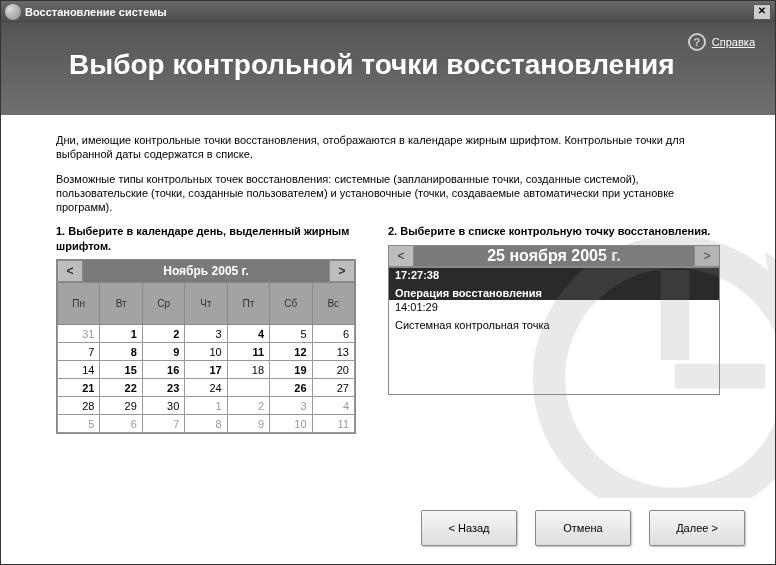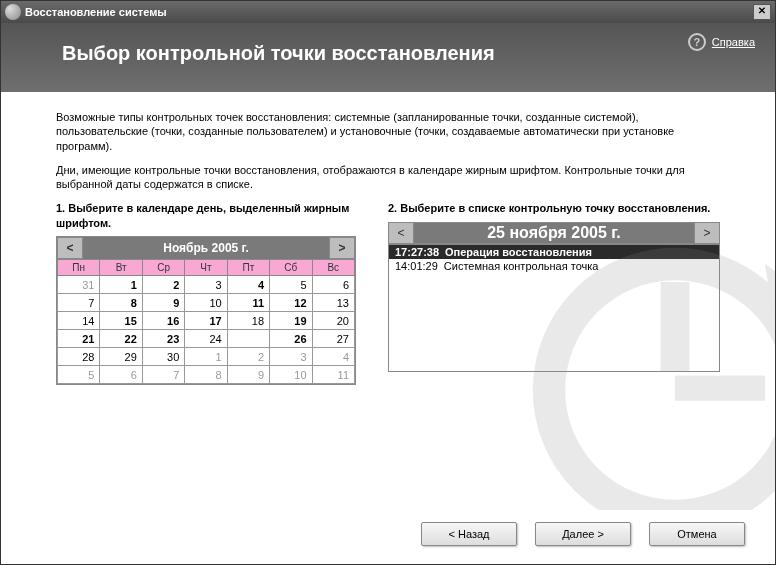--- a/index.html
+++ b/index.html
@@ -51,22 +51,22 @@
     font-weight: bold;
     cursor: pointer;
   }
   .header {
     background: linear-gradient(#555, #6f6f6f);
     color: #fff;
     padding: 18px 28px 26px 60px;
     position: relative;
   }
   .header h1 {
-    margin: 1px;
-    font-size: 20px;
+    margin: 8px;
+    font-size: 28px;
     font-weight: bold;
   }
   .help {
     position: absolute;
     right: 20px;
     top: 10px;
     display: flex;
     align-items: center;
     gap: 6px;
     color: #fff;
@@ -136,25 +136,25 @@
     justify-content: center;
     font-size: 12px;
     text-align: right;
   }
   table.cal-grid {
     border-collapse: collapse;
     width: 100%;
     table-layout: fixed;
   }
   table.cal-grid th {
-    background: #f9a8d4;
+    background: #a3a3a3;
     border: 1px solid #888;
     font-size: 10px;
     font-weight: normal;
-    padding: 2px 0;
+    padding: 15px 0;
     color: #333;
   }
   table.cal-grid td {
     border: 1px solid #999;
     text-align: right;
     padding: 2px 5px 2px 2px;
     height: 18px;
     font-size: 11px;
     background: #fff;
     cursor: pointer;
@@ -187,38 +187,39 @@
     height: 128px;
     background: #fff;
     overflow: auto;
   }
   .list-row {
     display: flex;
     padding: 1px 6px;
     font-size: 11px;
     cursor: pointer;
     gap: 6px;
+    flex-direction: column;
   }
   .list-row.sel {
     background: #2a2a2a;
     color: #fff;
     font-weight: bold;
   }
   .footer {
     padding: 12px 30px 18px 0;
     display: flex;
     justify-content: flex-end;
     gap: 18px;
     background: #fff;
     position: relative;
     z-index: 2;
   }
   .btn {
     min-width: 96px;
-    height: 24px;
+    height: 36px;
     background: linear-gradient(#f7f7f7, #ddd);
     border: 1px solid #888;
     border-radius: 2px;
     font-size: 11px;
     cursor: pointer;
     box-shadow: 1px 1px 2px rgba(0,0,0,0.25);
   }
 </style>
 </head>
 <body>
@@ -240,22 +241,22 @@
   </div>
 
   <div class="content">
     <svg class="bg-deco" viewBox="0 0 200 200">
       <circle cx="100" cy="100" r="70" fill="none" stroke="#888" stroke-width="18"></circle>
       <rect x="92" y="40" width="16" height="50" fill="#888"></rect>
       <rect x="100" y="92" width="50" height="14" fill="#888"></rect>
       <polygon points="150,30 195,60 160,95" fill="#888"></polygon>
     </svg>
 
+    <p>Дни, имеющие контрольные точки восстановления, отображаются в календаре жирным шрифтом. Контрольные точки для выбранной даты содержатся в списке.</p>
     <p>Возможные типы контрольных точек восстановления: системные (запланированные точки, созданные системой), пользовательские (точки, созданные пользователем) и установочные (точки, создаваемые автоматически при установке программ).</p>
-    <p>Дни, имеющие контрольные точки восстановления, отображаются в календаре жирным шрифтом. Контрольные точки для выбранной даты содержатся в списке.</p>
 
     <div class="cols">
       <div class="col">
         <div class="step-label">1. Выберите в календаре день, выделенный жирным шрифтом.</div>
         <div class="cal">
           <div class="cal-head">
             <div class="cal-nav">&lt;</div>
             <div class="cal-title">Ноябрь 2005 г.</div>
             <div class="cal-nav">&gt;</div>
           </div>
@@ -349,16 +350,16 @@
                 <span>Системная контрольная точка</span>
               </div>
             </div>
         </div>
       </div>
     </div>
   </div>
 
   <div class="footer">
     <button class="btn">&lt; Назад</button>
+    <button class="btn">Отмена</button>
     <button class="btn">Далее &gt;</button>
-    <button class="btn">Отмена</button>
   </div>
 </div>
 
 </body></html>

